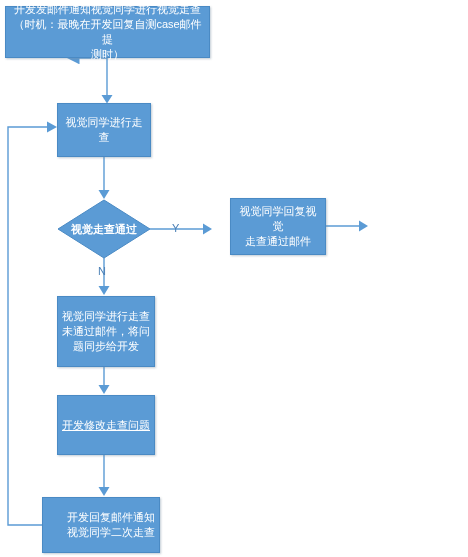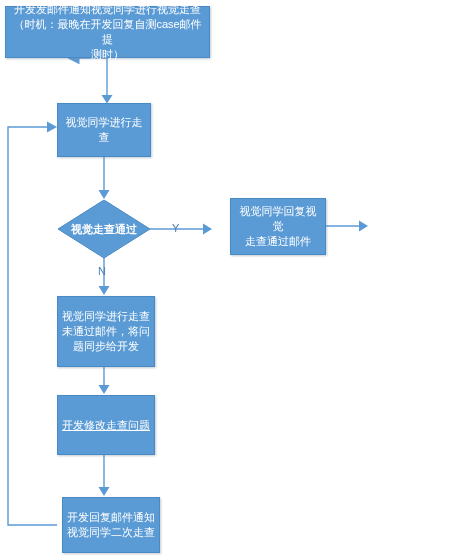--- a/index.html
+++ b/index.html
@@ -141,18 +141,18 @@
   <div class="node" style="left:57px; top:296px; width:98px; height:71px;">
     <span class="node-text">视觉同学进行走查
 未通过邮件，将问
 题同步给开发</span>
   </div>
 
   <div class="node" style="left:57px; top:395px; width:98px; height:60px;text-decoration:underline;">
     <span class="node-text">开发修改走查问题</span>
   </div>
 
-  <div class="node" style="left:62px; top:497px; width:98px; height:56px;">
+  <div class="node" style="left:42px; top:497px; width:118px; height:56px;">
     <span class="node-text">开发回复邮件通知
 视觉同学二次走查</span>
   </div>
 
 </div>
 
 </body></html>

